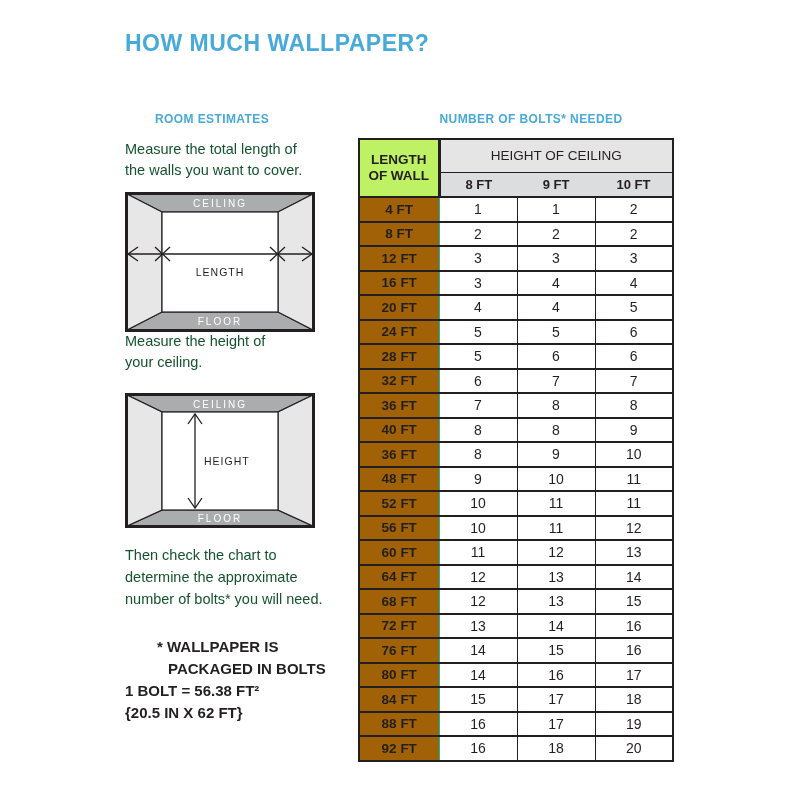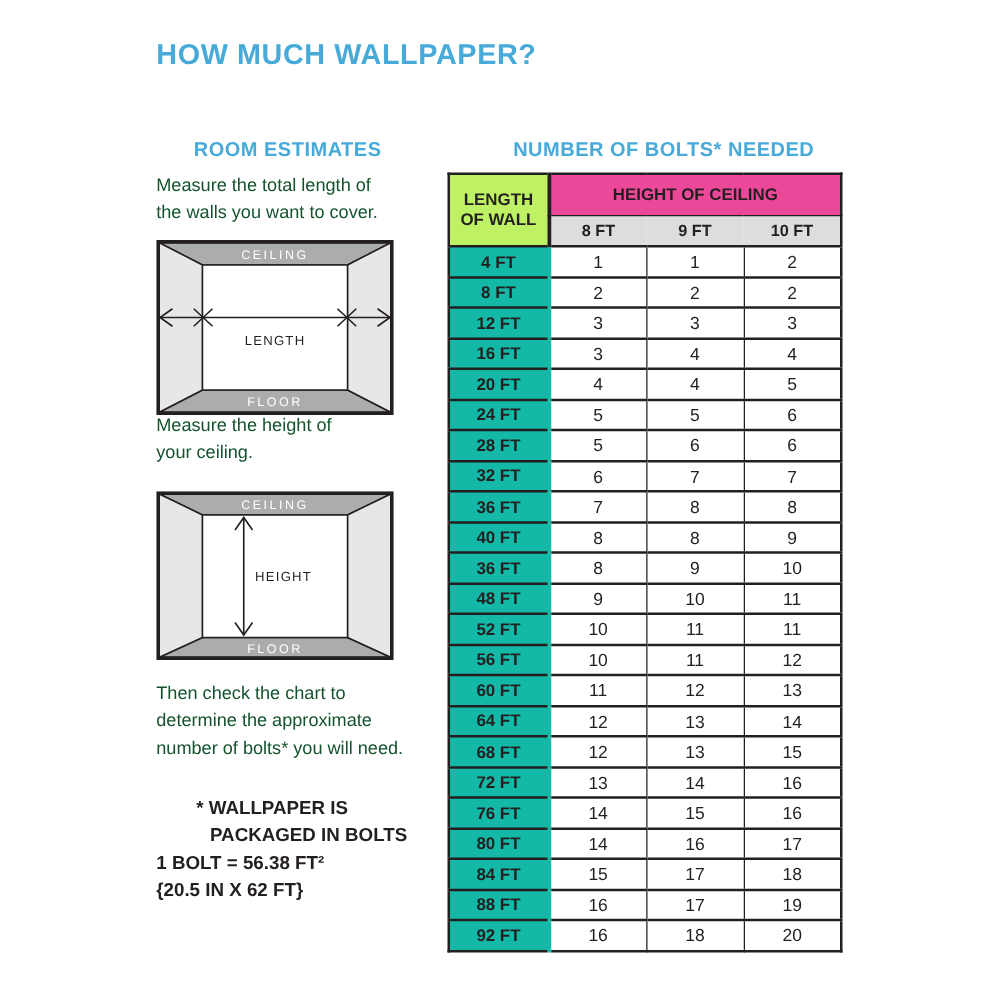--- a/index.html
+++ b/index.html
@@ -11,21 +11,21 @@
     font-family: "Liberation Sans", sans-serif;
     color: #231F20;
     overflow: hidden;
   }
   .page-title {
     position: absolute; left: 125px; top: 30px;
     font-size: 23px; font-weight: bold; letter-spacing: 0.5px;
     color: #48AAD9;
   }
   .section-heading {
-    font-size: 16px; font-weight: bold; letter-spacing: 0.4px;
+    font-size: 12px; font-weight: bold; letter-spacing: 0.4px;
     color: #48AAD9;
     padding-left: 30px;
   }
   .left-heading { position: absolute; left: 125px; top: 112px; }
   .right-heading {
     position: absolute; left: 358px; top: 112px; width: 316px;
     text-align: center;
   }
   .body-text {
     position: absolute; left: 125px;
@@ -65,39 +65,39 @@
   th.rowhead {
     width: 80px;
     background: #bef264;
     font-weight: bold;
     font-size: 14px;
     line-height: 16px;
     border-right: 3px solid #231F20;
     padding: 0 8px;
   }
   th.colgroup {
-    background: #ec4899;
-    font-weight: bold;
+    background: #e5e5e5;
+    font-weight: normal;
     font-size: 14px;
     height: 33px;
   }
   tr.subhead th {
     background: #DCDDDE;
     font-weight: bold;
     font-size: 13px;
     height: 25px;
     border-top: 1.5px solid #231F20;
   }
   tr.data { height: 24.5px; }
   tr.data td { border-top: 2px solid #231F20; font-size: 14px; }
   tr.data td.wall {
-    background: #14b8a6;
+    background: #a16207;
     font-weight: bold;
     font-size: 13.5px;
-    border-right: 3px solid #14b8a6;
+    border-right: 1px solid #14b8a6;
   }
   tr.data td.val { background: #ffffff; }
   tr.data td.val + td.val { border-left: 1.3px solid #231F20; }
   
   .diagram text {
     font-family: "Liberation Sans", sans-serif;
   }
 </style>
 </head>
 <body>

